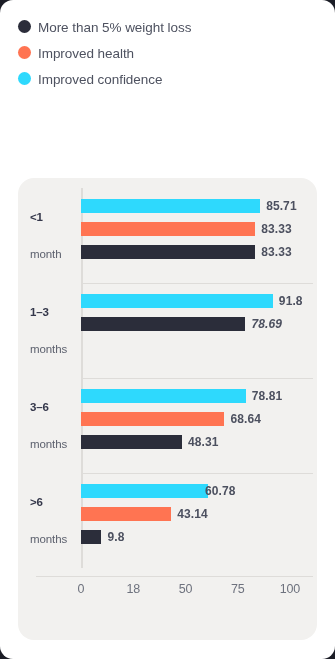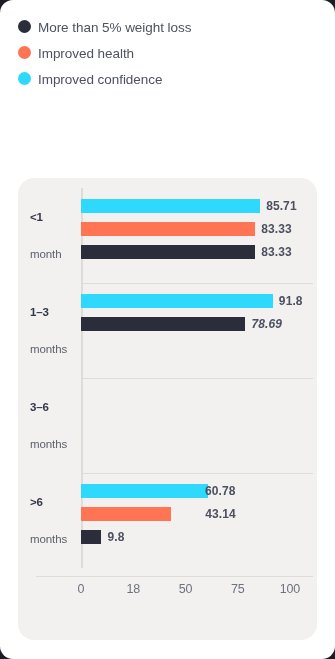--- a/index.html
+++ b/index.html
@@ -238,35 +238,49 @@
                 <span class="bar-value" style="left: 170.462px; font-style: italic;">78.69</span>
               </div>
             </div>
           </div>
           <div class="group">
             <div class="group-sep"></div>
             <div class="group-label">
               <span class="l1">3–6</span>
               <span class="l2">months</span>
             </div>
+            <div class="bars">
+              <div class="barline">
+                <div class="bar" title="Improved confidence: 78.81" style="width: 164.713px; background: rgb(46, 217, 253);"></div>
+                <span class="bar-value" style="left: 170.713px;">78.81</span>
+              </div>
+              <div class="barline">
+                <div class="bar" title="Improved health: 68.64" style="width: 143.458px; background: rgb(255, 116, 82);"></div>
+                <span class="bar-value" style="left: 149.458px;">68.64</span>
+              </div>
+              <div class="barline">
+                <div class="bar" title="More than 5% weight loss: 48.31" style="width: 100.968px; background: rgb(43, 45, 58);"></div>
+                <span class="bar-value" style="left: 106.968px;">48.31</span>
+              </div>
+            </div>
           </div>
           <div class="group">
             <div class="group-sep"></div>
             <div class="group-label">
               <span class="l1">&gt;6</span>
               <span class="l2">months</span>
             </div>
             <div class="bars">
               <div class="barline">
                 <div class="bar" title="Improved confidence: 60.78" style="width: 127.03px; background: rgb(46, 217, 253);"></div>
                 <span class="bar-value" style="left: 124px;">60.78</span>
               </div>
               <div class="barline">
                 <div class="bar" title="Improved health: 43.14" style="width: 90.1626px; background: rgb(255, 116, 82);"></div>
-                <span class="bar-value" style="left: 96.1626px; margin-left: 28px;">43.14</span>
+                <span class="bar-value" style="left: 96.1626px;">43.14</span>
               </div>
               <div class="barline">
                 <div class="bar" title="More than 5% weight loss: 9.8" style="width: 20.482px; background: rgb(43, 45, 58);"></div>
                 <span class="bar-value" style="left: 26.482px;">9.8</span>
               </div>
             </div>
           </div>
         </div>
       <div class="axis-bottom"></div>
       <div class="ticks">

